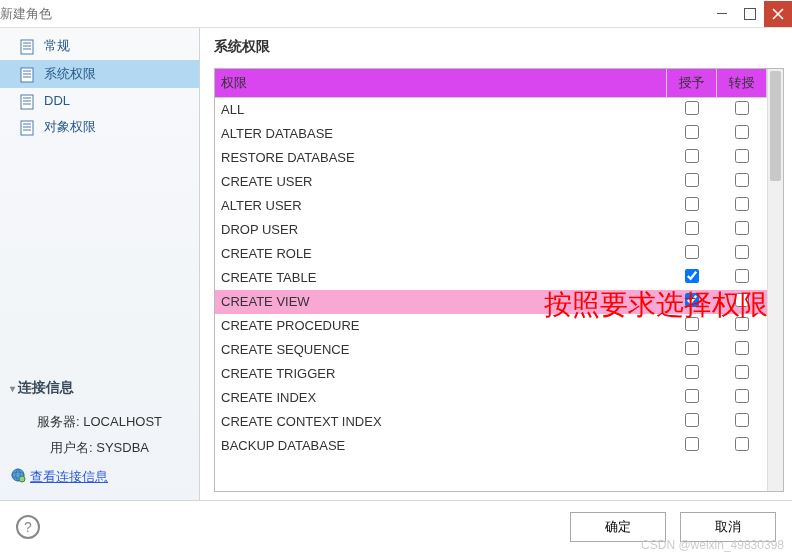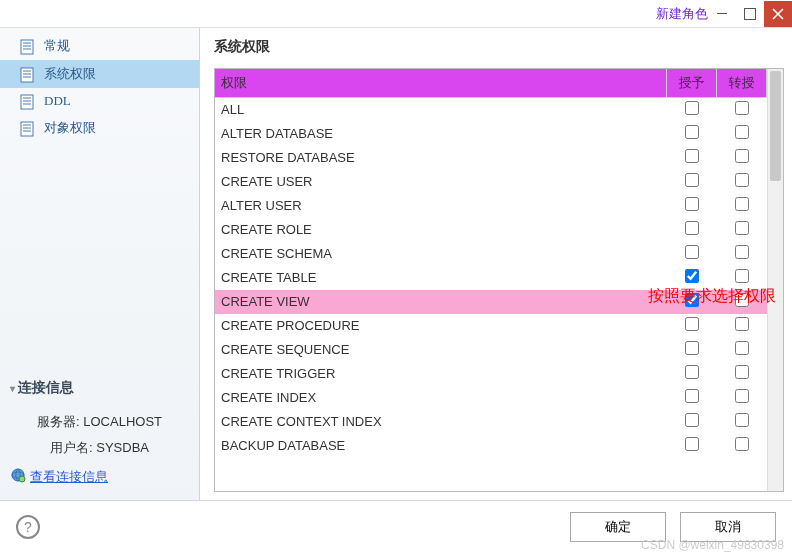--- a/index.html
+++ b/index.html
@@ -1,33 +1,33 @@
 <!DOCTYPE html>
 <html><head>
   <meta charset="utf-8">
   <style>
     * { box-sizing: border-box; margin: 0; padding: 0; }
     body { font-family: "Microsoft YaHei", Arial, sans-serif; font-size: 13px; background: #fff; width: 792px; height: 556px; position: relative; overflow: hidden; }
     
     .titlebar { height: 28px; display: flex; align-items: center; background: #fff; border-bottom: 1px solid #e0e0e0; }
-    .titlebar-title { flex: 1; text-align: right; font-size: 13px; color: #6d28d9; }
+    .titlebar-title { flex: 1; text-align: left; font-size: 13px; color: #737373; }
     .titlebar-btns { display: flex; }
     .titlebar-btn { width: 28px; height: 26px; display: flex; align-items: center; justify-content: center; cursor: pointer; }
     .titlebar-btn.min::before { content: ""; width: 10px; height: 1px; background: #555; }
     .titlebar-btn.max::before { content: ""; width: 10px; height: 10px; border: 1px solid #555; }
     .titlebar-btn.close { background: #c74634; color: #fff; }
     .titlebar-btn.close svg { width: 12px; height: 12px; }
     
     .main { display: flex; height: 472px; }
     
     .sidebar { width: 200px; background: linear-gradient(to bottom, #f7f9fb, #f0f3f7); border-right: 1px solid #d0d4d8; display: flex; flex-direction: column; }
     .section-header { padding: 8px 10px; font-size: 14px; color: #3a4a5a; font-weight: bold; cursor: pointer; }
     .section-header::before { content: "▾ "; font-size: 10px; color: #888; }
     .sidebar-items { padding: 4px 0; }
-    .sidebar-item { display: flex; align-items: center; padding: 5px 10px 5px 20px; cursor: pointer; color: #2a5a8a; font-family: Liberation Serif, serif; }
+    .sidebar-item { display: flex; align-items: center; padding: 5px 10px 5px 20px; cursor: pointer; color: #2a5a8a; }
     .sidebar-item.selected { background: #b3d9f2; }
     .sidebar-item .icon { width: 18px; height: 14px; margin-right: 6px; }
     .sidebar-spacer { flex: 1; }
     .conn-info { padding: 4px 10px 8px; font-size: 13px; }
     .conn-row { padding: 4px 0; color: #333; text-align: center; }
     .conn-link { display: flex; align-items: center; color: #2a5ada; text-decoration: underline; cursor: pointer; padding: 6px 0; }
     .conn-link .icon { margin-right: 4px; }
     
     .content { flex: 1; display: flex; flex-direction: column; padding: 10px 8px 8px 14px; position: relative; }
     .content-title { font-size: 14px; font-weight: bold; color: #333; margin-bottom: 12px; }
@@ -37,21 +37,21 @@
     th { border: 1px solid #ccc; border-top: none; padding: 5px 6px; text-align: left; font-weight: normal; color: #333; background: #d946ef; position: sticky; top: 0; }
     th:first-child { border-left: none; }
     td { border-bottom: 1px solid transparent; padding: 3px 6px; color: #333; }
     td.perm { width: auto; }
     td.cb { width: 50px; text-align: center; }
     tr.selected td { background: #f9a8d4; }
     input[type=checkbox] { width: 14px; height: 14px; cursor: pointer; }
     .scrollbar-track { width: 16px; background: #f0f0f0; border-left: 1px solid #ddd; position: relative; }
     .scrollbar-thumb { position: absolute; top: 2px; left: 2px; right: 2px; height: 110px; background: #c8c8c8; border-radius: 2px; }
     
-    .annotation { position: absolute; top: 258px; right: 16px; color: #ff0000; font-size: 16px; font-family: SimSun, serif; pointer-events: none; }
+    .annotation { position: absolute; top: 258px; right: 24px; color: #ff0000; font-size: 28px; font-family: SimSun, serif; pointer-events: none; }
     
     .footer { height: 52px; border-top: 1px solid #d8d8d8; display: flex; align-items: center; padding: 0 16px; }
     .help-btn { width: 24px; height: 24px; border: 2px solid #888; border-radius: 50%; display: flex; align-items: center; justify-content: center; color: #888; font-size: 14px; cursor: pointer; }
     .footer-spacer { flex: 1; }
     .btn { width: 96px; height: 30px; border: 1px solid #aaa; background: #fff; margin-left: 14px; cursor: pointer; font-size: 13px; }
     
     .watermark { position: absolute; bottom: 4px; right: 8px; font-size: 12px; color: #ccc; font-family: Arial,sans-serif;}
     
     .page-icon { display: inline-block; width: 14px; height: 16px; }
     .page-icon svg { width: 14px; height: 16px; }
@@ -170,26 +170,26 @@
                 <td class="perm">CREATE USER</td>
                 <td class="cb"><input type="checkbox" style=""></td>
                 <td class="cb"><input type="checkbox" style=""></td>
               </tr>
               <tr>
                 <td class="perm">ALTER USER</td>
                 <td class="cb"><input type="checkbox" style=""></td>
                 <td class="cb"><input type="checkbox" style=""></td>
               </tr>
               <tr>
+                <td class="perm">DROP USER</td>
+                <td class="cb"><input type="checkbox" style=""></td>
+                <td class="cb"><input type="checkbox" style=""></td>
+              </tr>
+              <tr>
                 <td class="perm">CREATE ROLE</td>
-                <td class="cb"><input type="checkbox" style=""></td>
-                <td class="cb"><input type="checkbox" style=""></td>
-              </tr>
-              <tr>
-                <td class="perm">CREATE SCHEMA</td>
                 <td class="cb"><input type="checkbox" style=""></td>
                 <td class="cb"><input type="checkbox" style=""></td>
               </tr>
               <tr>
                 <td class="perm">CREATE TABLE</td>
                 <td class="cb"><input type="checkbox" checked="" style=""></td>
                 <td class="cb"><input type="checkbox" style=""></td>
               </tr>
               <tr class="selected">
                 <td class="perm">CREATE VIEW</td>

